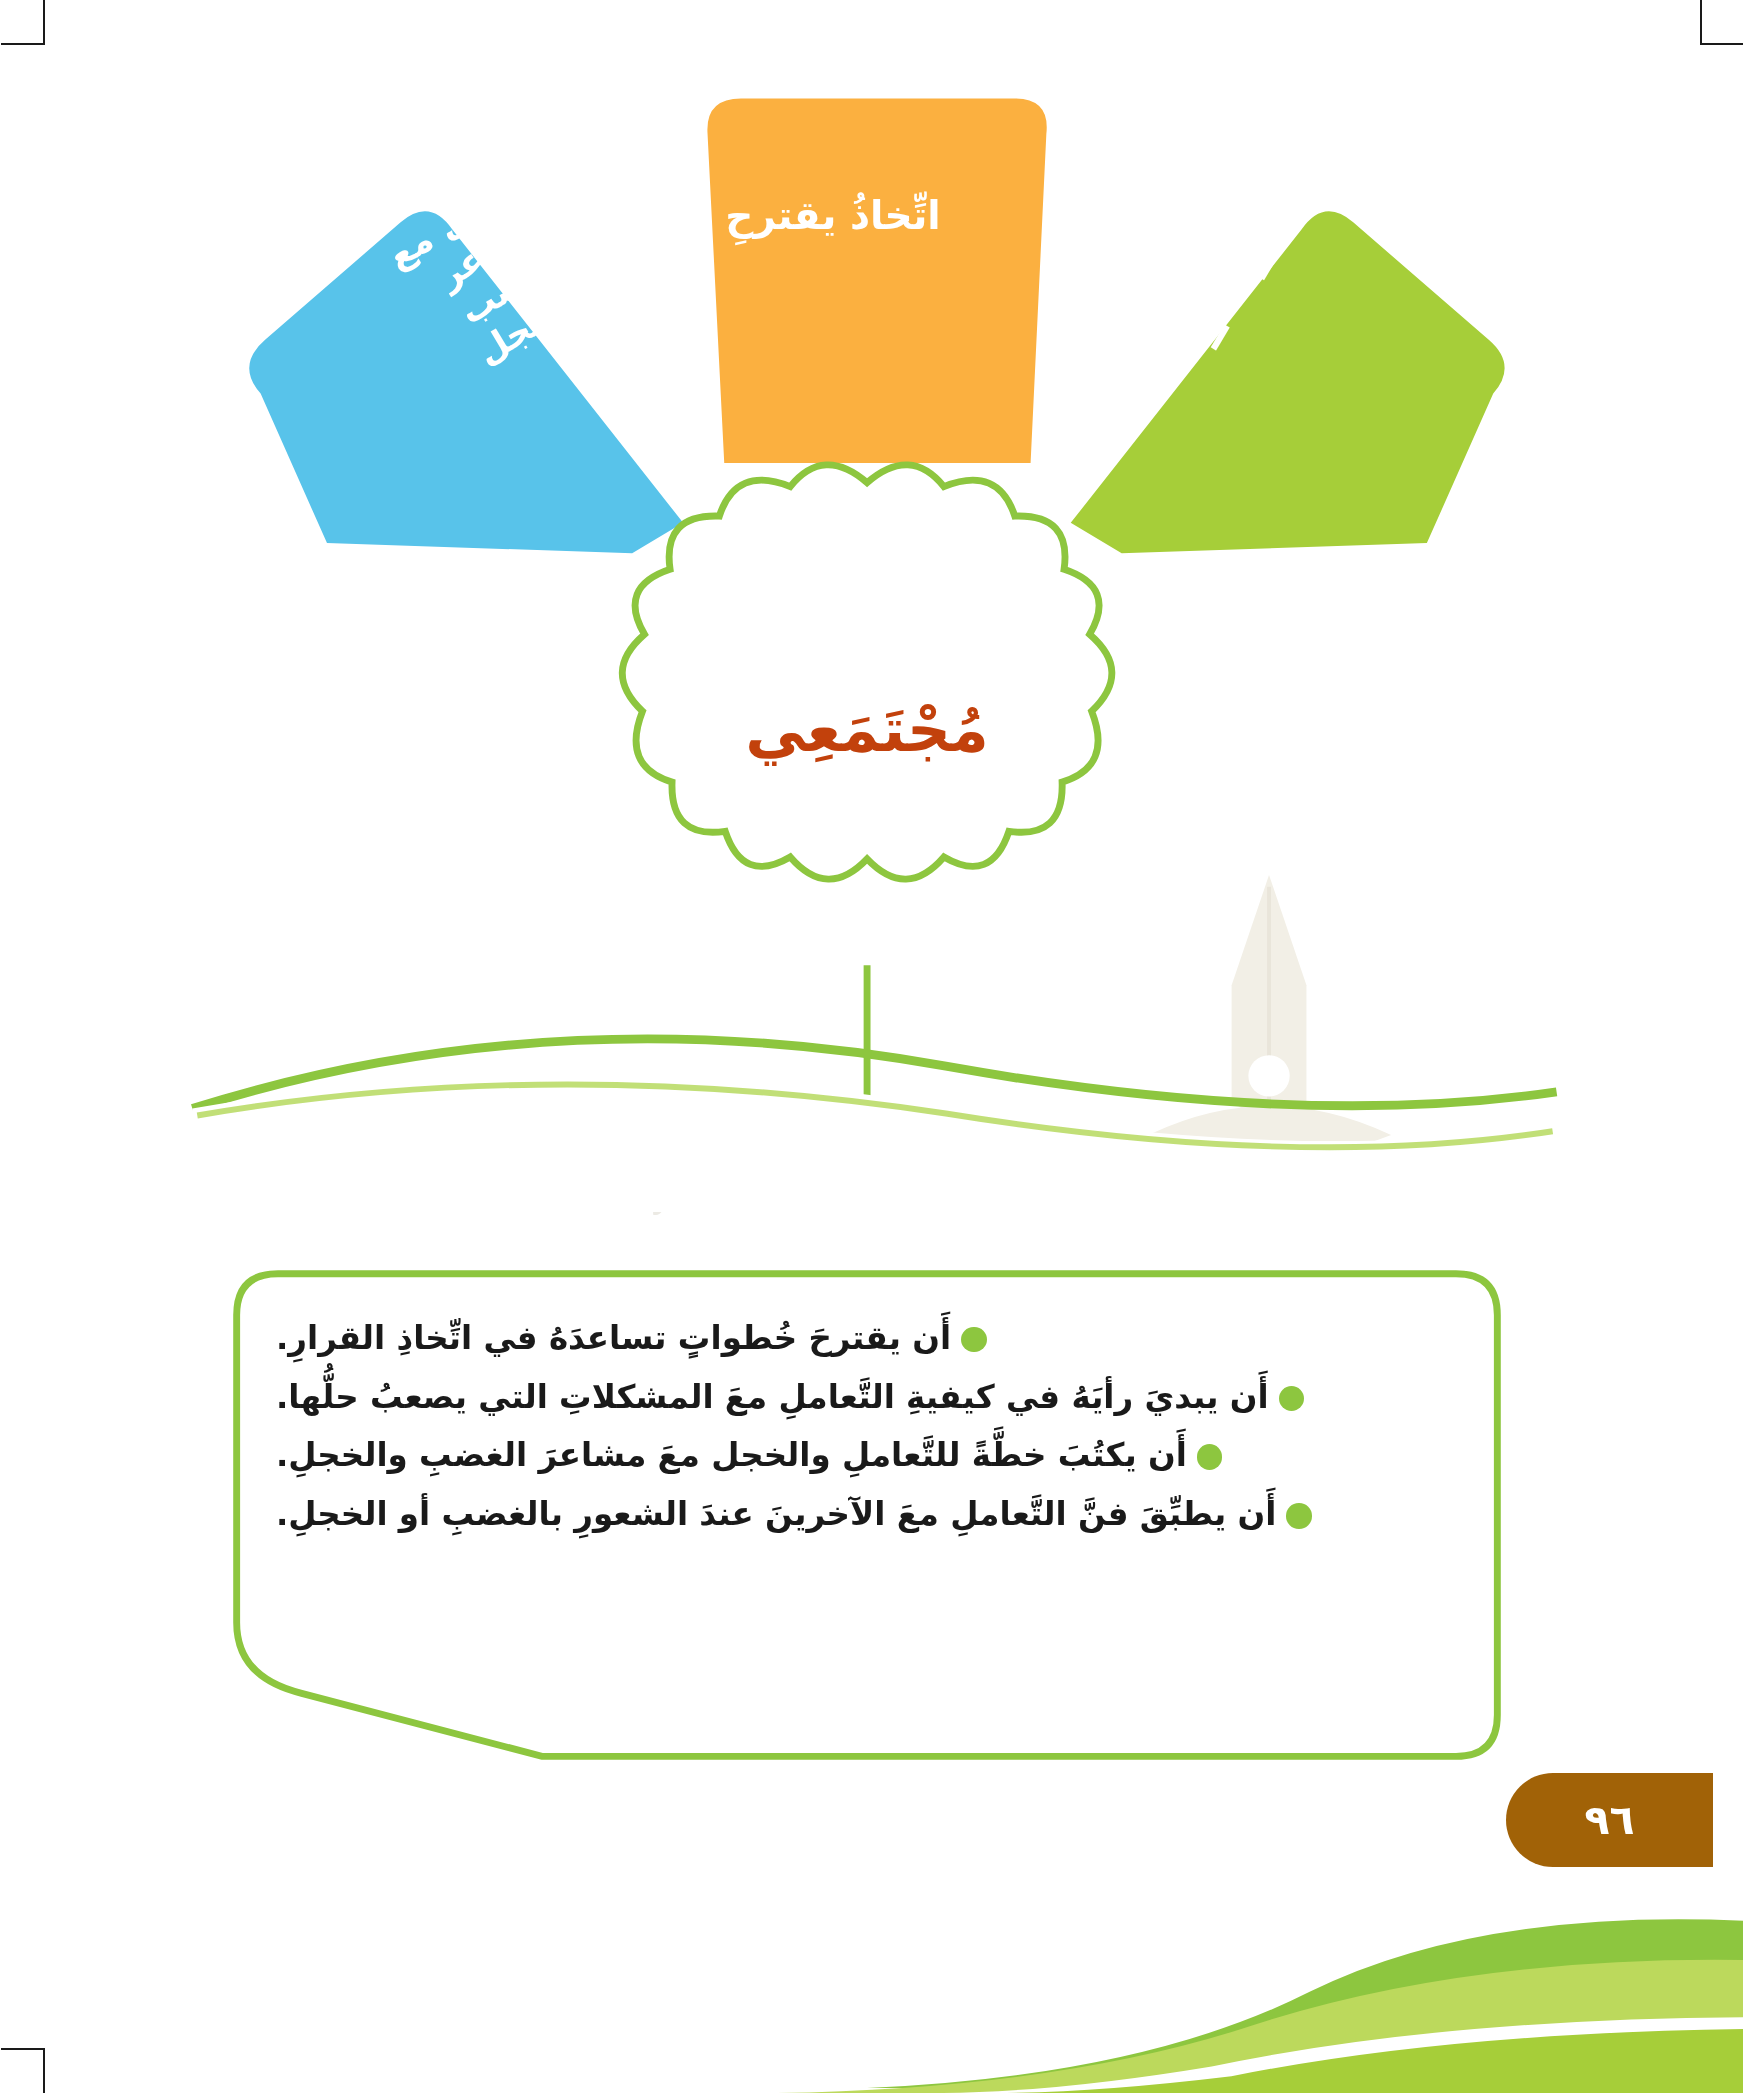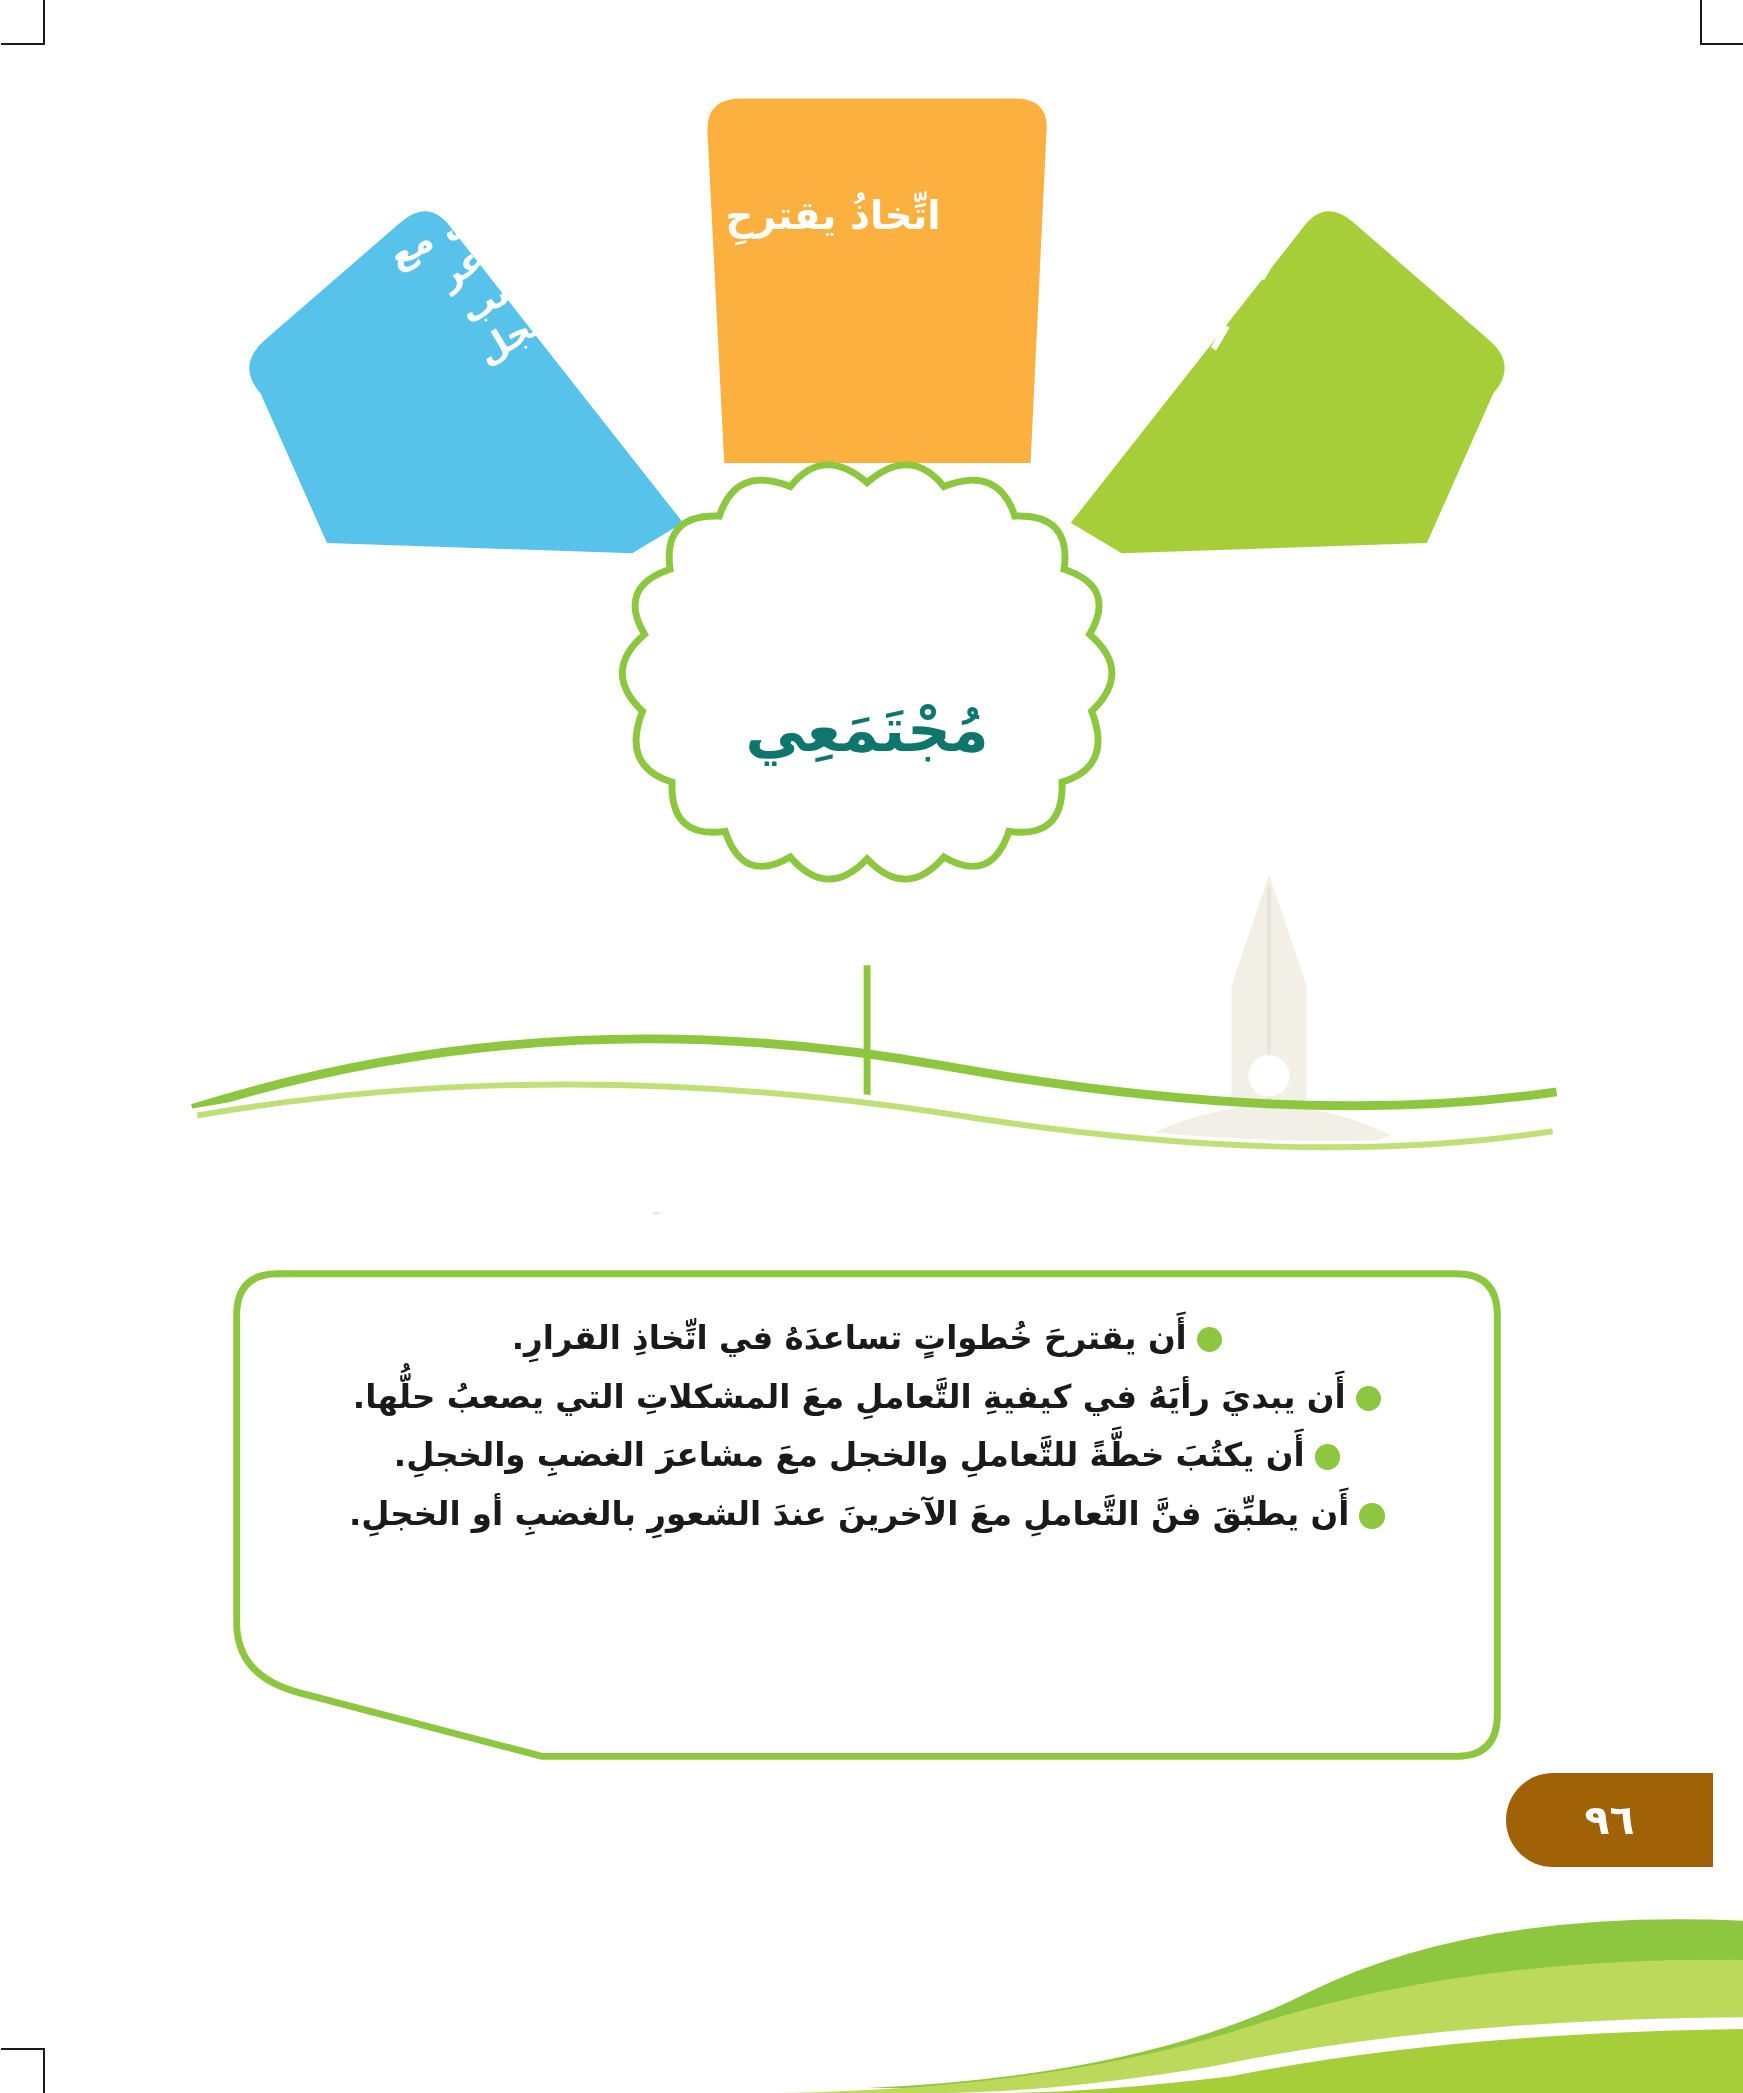--- a/index.html
+++ b/index.html
@@ -120,21 +120,21 @@
   }
 
   .center-word {
     position: absolute;
     left: 611px;
     top: 694px;
     width: 512px;
     text-align: center;
     font-size: 61px;
     font-weight: 700;
-    color: #0f766e;
+    color: #c2410c;
     font-family: "DejaVu Sans", "Liberation Sans", sans-serif;
     letter-spacing: -1px;
   }
 
   
   .goals-banner {
     position: absolute;
     left: 547px;
     top: 1167px;
     width: 650px;
@@ -174,21 +174,21 @@
     color: #1f4096;
     font-size: 37px;
     font-weight: 700;
     margin-bottom: 29.6px;
     line-height: 1.3;
     font-family: "DejaVu Sans", "Liberation Sans", sans-serif;
   }
   .goal-item {
     display: flex;
     align-items: flex-start;
-    justify-content: center;
+    justify-content: flex-end;
     gap: 10px;
     margin-bottom: 15.8px;
     direction: rtl;
   }
   .goal-dot {
     flex: 0 0 auto;
     width: 25.6px;
     height: 25.6px;
     border-radius: 50%;
     background: #8dc63f;

